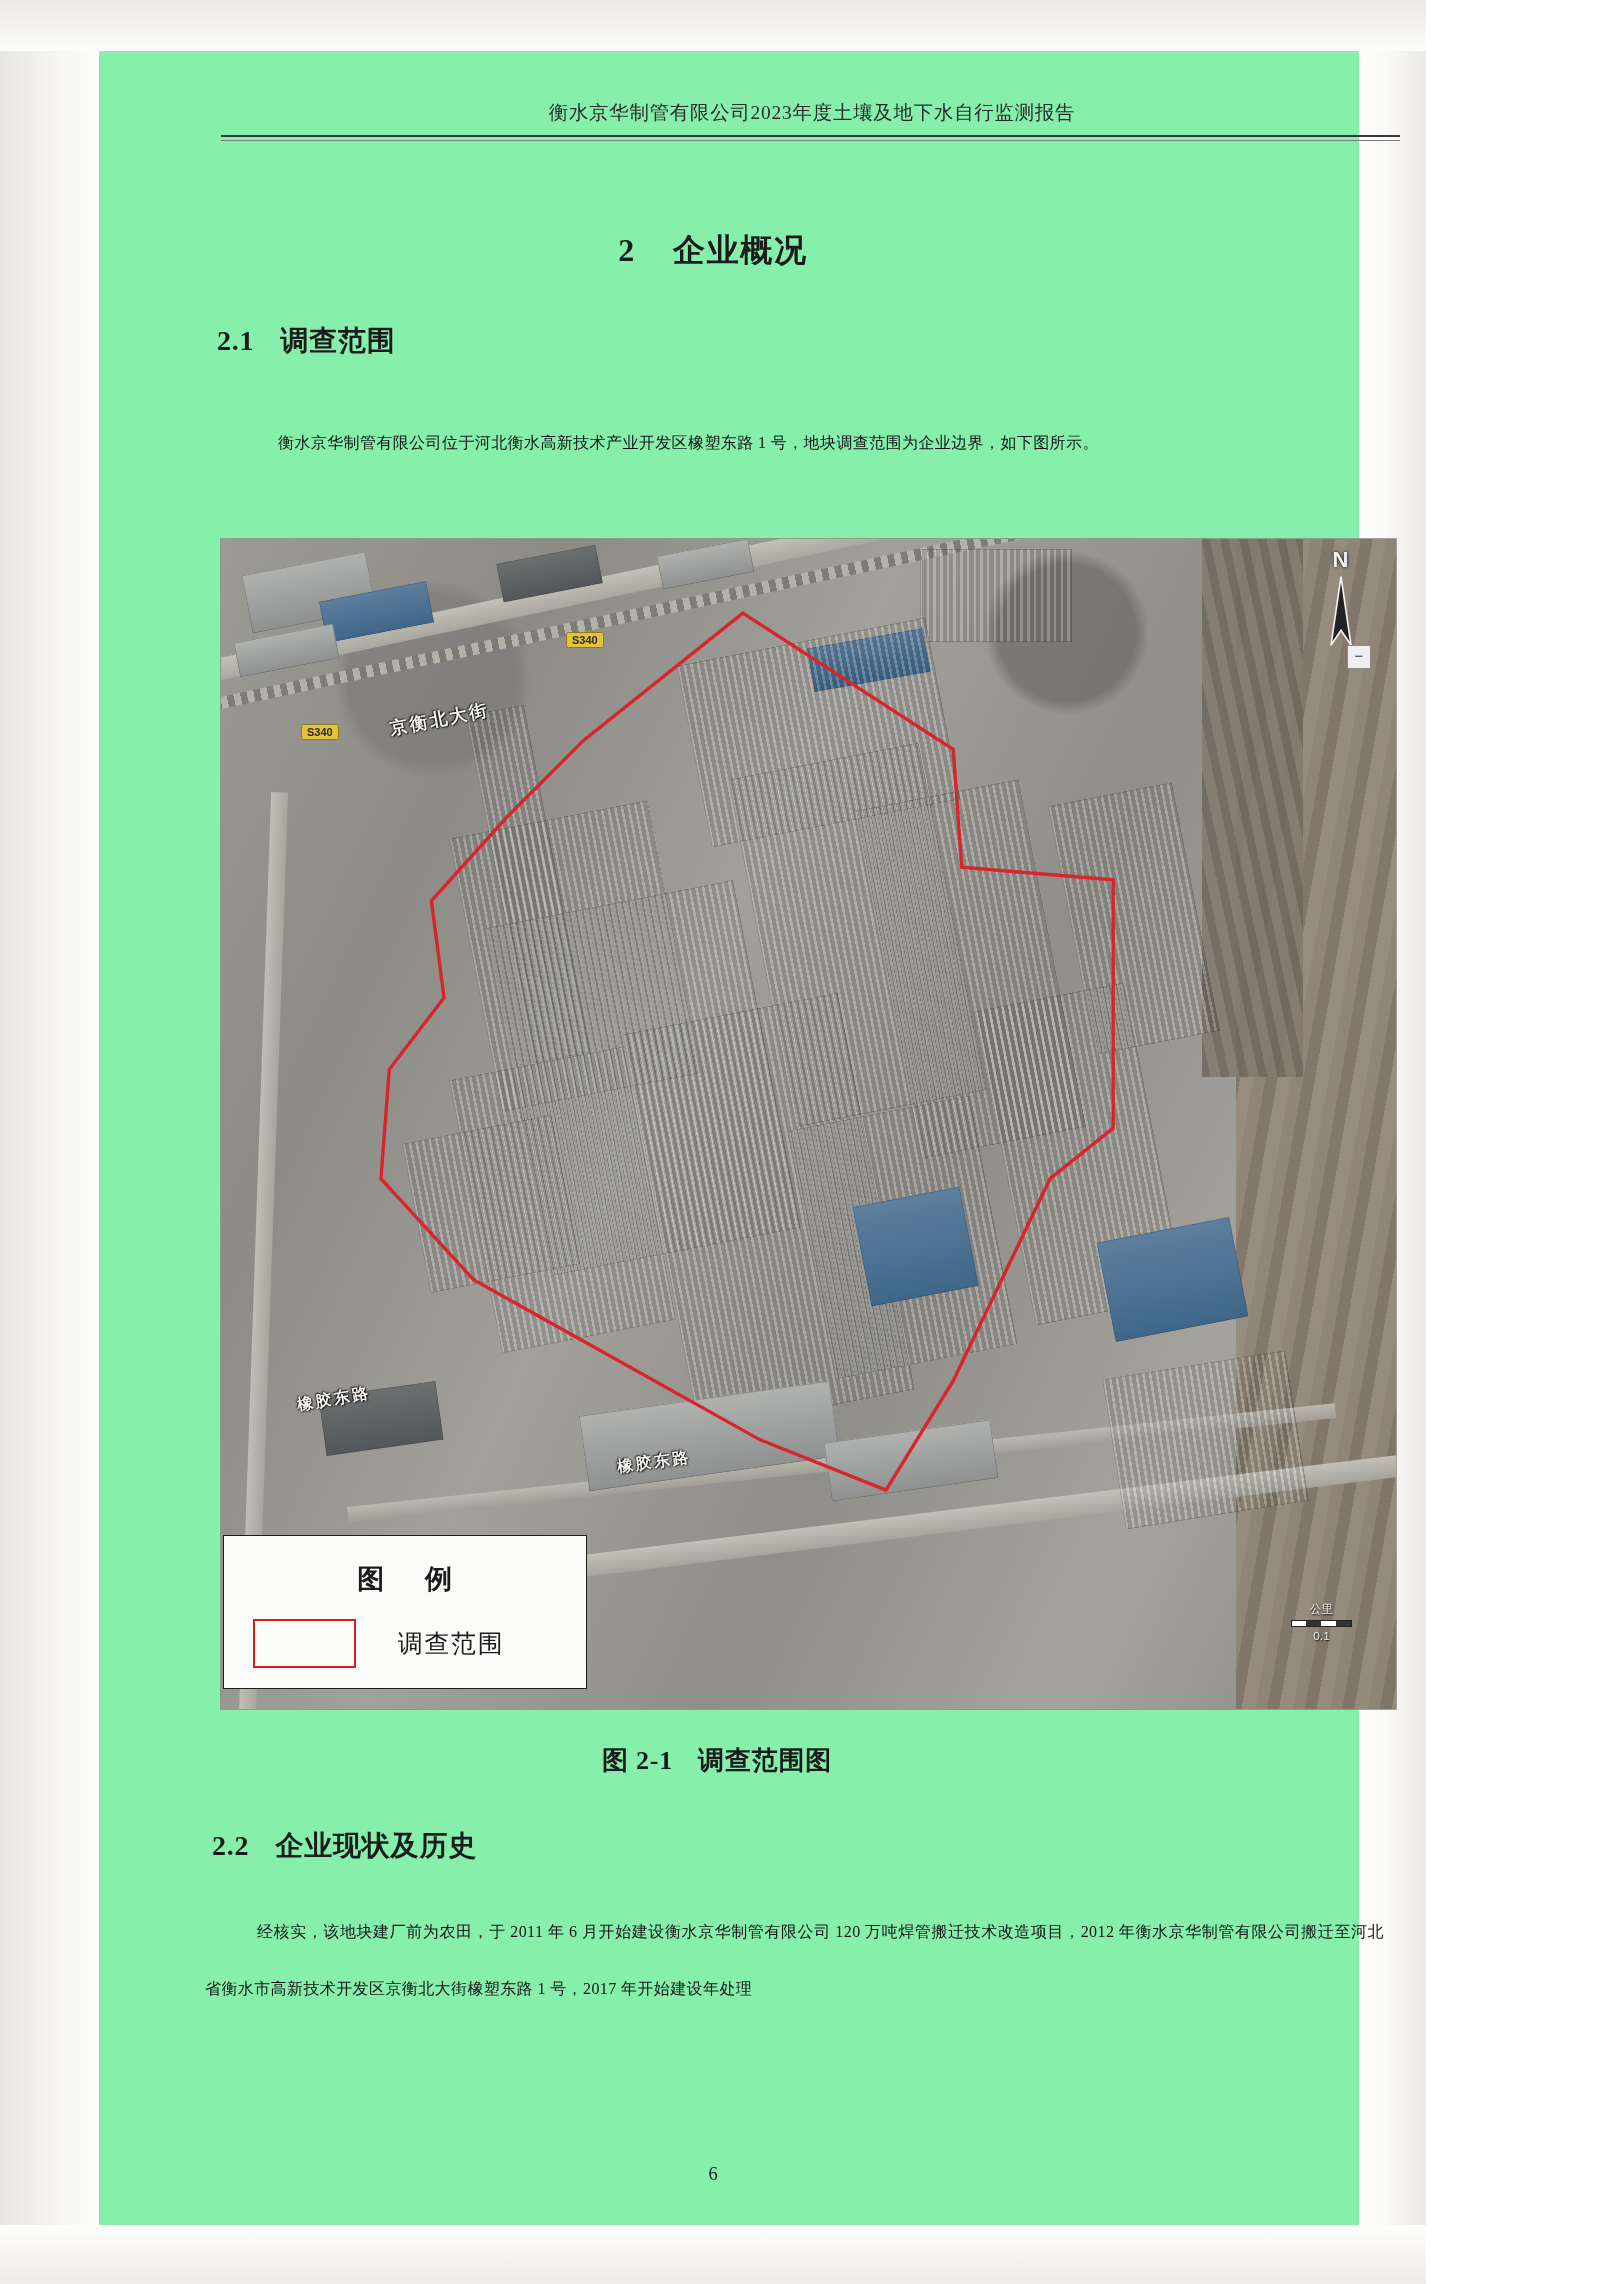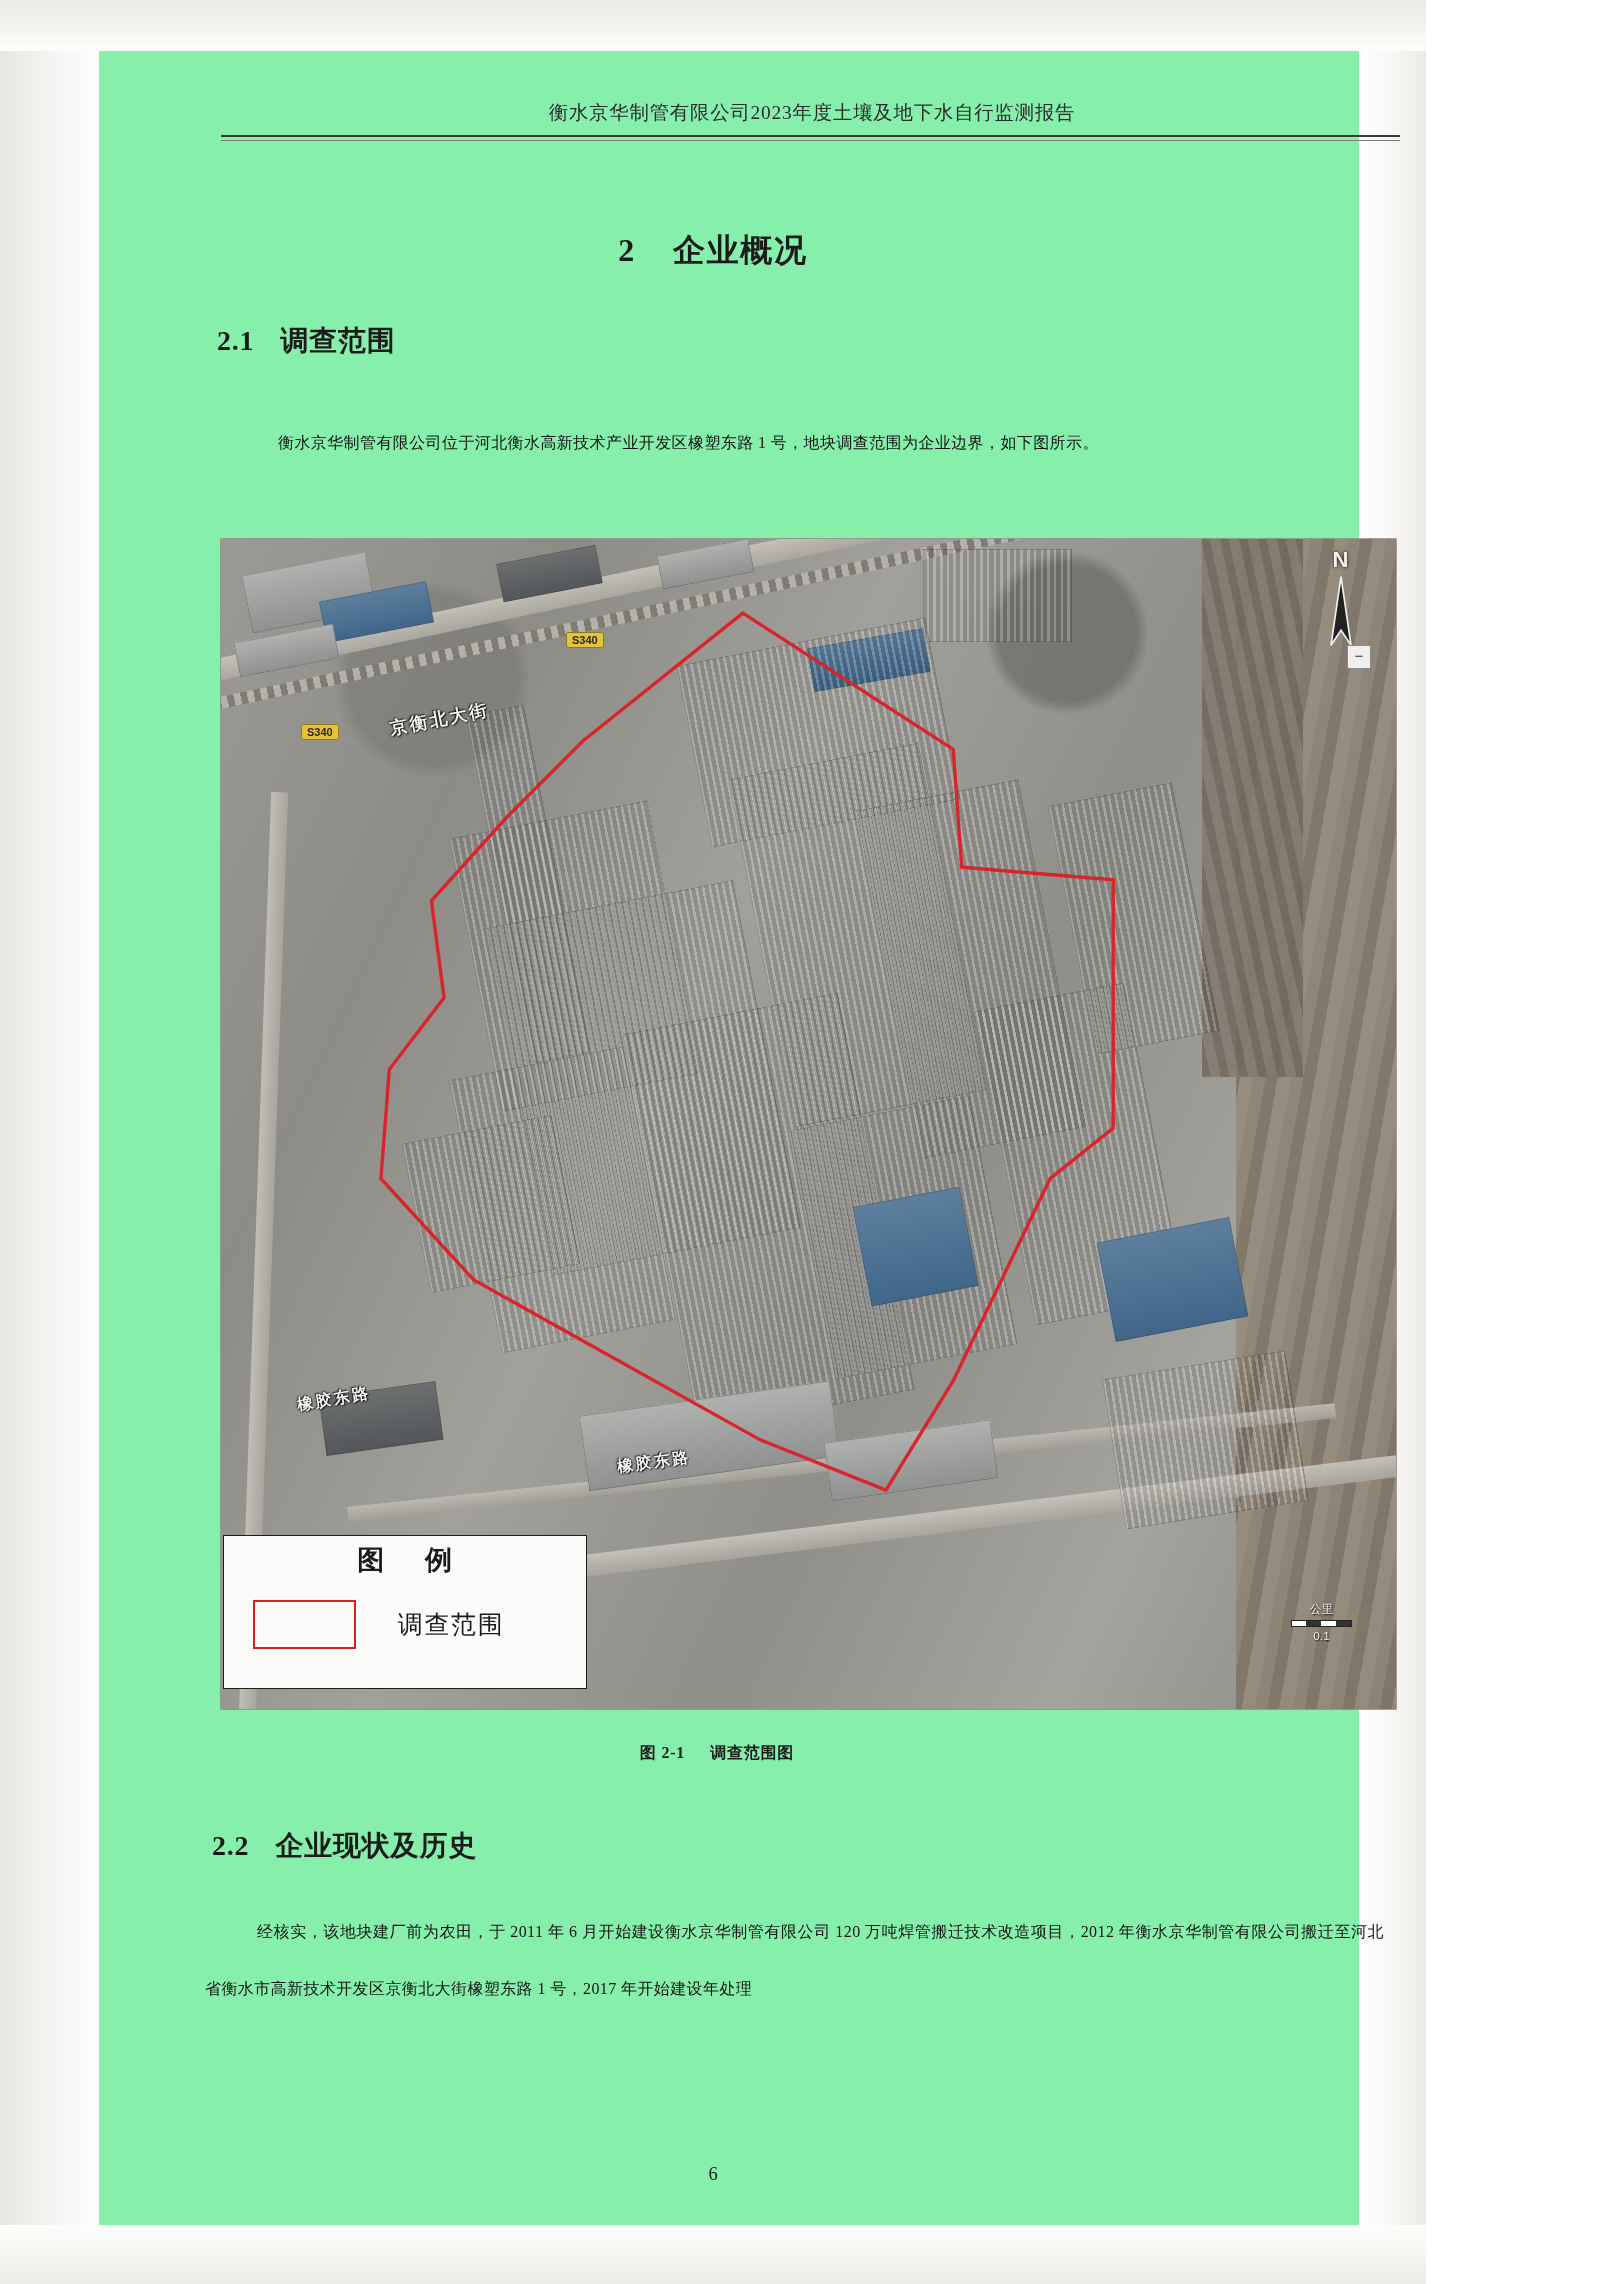--- a/index.html
+++ b/index.html
@@ -293,21 +293,21 @@
     width: 362px;
     height: 152px;
     background: #fbfbf9;
     border: 1.7px solid #1d1d1d;
   }
   .legend-title {
     text-align: center;
     font-size: 27px;
     font-weight: bold;
     letter-spacing: 17px;
-    padding-top: 6px;
+    padding-top: 25px;
     text-indent: 17px;
   }
   .legend-row {
     display: flex;
     align-items: center;
     margin-top: 22px;
     padding-left: 29px;
   }
   .legend-swatch {
     width: 99px;
@@ -319,21 +319,21 @@
     font-size: 25px;
     margin-left: 42px;
     letter-spacing: 1.7px;
   }
 
   .fig-caption {
     position: absolute;
     left: 8px; right: 0;
     top: 1743px;
     text-align: center;
-    font-size: 16px;
+    font-size: 26px;
     font-weight: bold;
     letter-spacing: 0.8px;
   }
   .fig-caption .gap { display: inline-block; width: 25px; }
 
   .pagenum {
     position: absolute;
     left: 0; right: 0;
     bottom: 99px;
     text-align: center;

